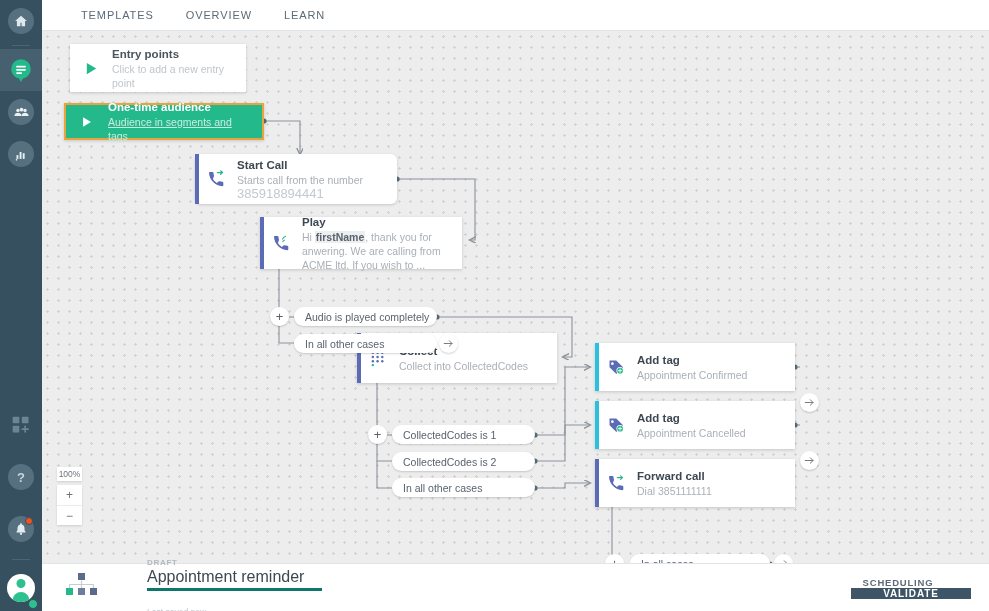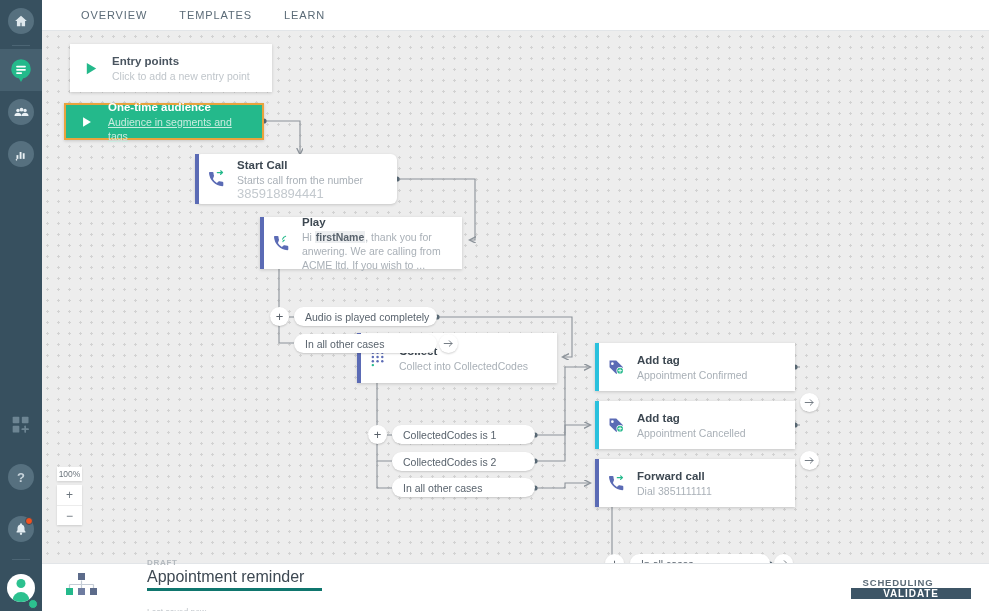--- a/index.html
+++ b/index.html
@@ -77,21 +77,21 @@
   .card .accent { position: absolute; left: 0; top: 0; bottom: 0; width: 4px; }
   .card .ico { width: 42px; min-width: 42px; display: flex; align-items: center; justify-content: center; }
   .card .txt { padding-right: 10px; }
   .card .t-title { font-size: 11.5px; font-weight: bold; color: #3d4852; line-height: 15px; }
   .card .t-sub { font-size: 10.5px; color: #a9b0b7; line-height: 14px; }
   .card .t-sub2 { font-size: 13px; color: #c3c9ce; line-height: 14px; }
   .hl { background: #eceef0; color: #59636d; font-weight: bold; padding: 0 1px; }
 
   
   #entry-points {
-    left: 28px; top: 13px; width: 202px; height: 48px;
+    left: 28px; top: 13px; width: 176px; height: 48px;
   }
   #entry-points .t-title { color: #4a5560; font-size: 11.5px; }
   #entry-points .t-sub { color: #c0c6cb; }
 
   #one-time-audience {
     left: 22px; top: 72px; width: 200px; height: 37px;
     background: #24b98b; border: 2px solid #e8a33d;
   }
   #one-time-audience .t-title { color: #ffffff; }
   #one-time-audience .t-sub { color: #c9ece0; text-decoration: underline; }
@@ -256,22 +256,22 @@
       <div class="avatar">
         <span class="head"></span>
           <span class="body"></span>
       </div>
       <div class="avatar-gear"></div>
     </div>
   </div>
 
   <div class="topbar">
     <div class="topnav">
+      <div class="topnav-item">TEMPLATES</div>
       <div class="topnav-item">OVERVIEW</div>
-      <div class="topnav-item">TEMPLATES</div>
       <div class="topnav-item">LEARN</div>
     </div>
   </div>
 
   <div class="canvas">
 
     <svg class="svg-layer">
       <defs>
         <marker id="ah" markerWidth="7" markerHeight="7" refX="5.5" refY="3" orient="auto">
           <path d="M0,0 L6,3 L0,6" fill="none" stroke="#8b9299" stroke-width="1.2"></path>

